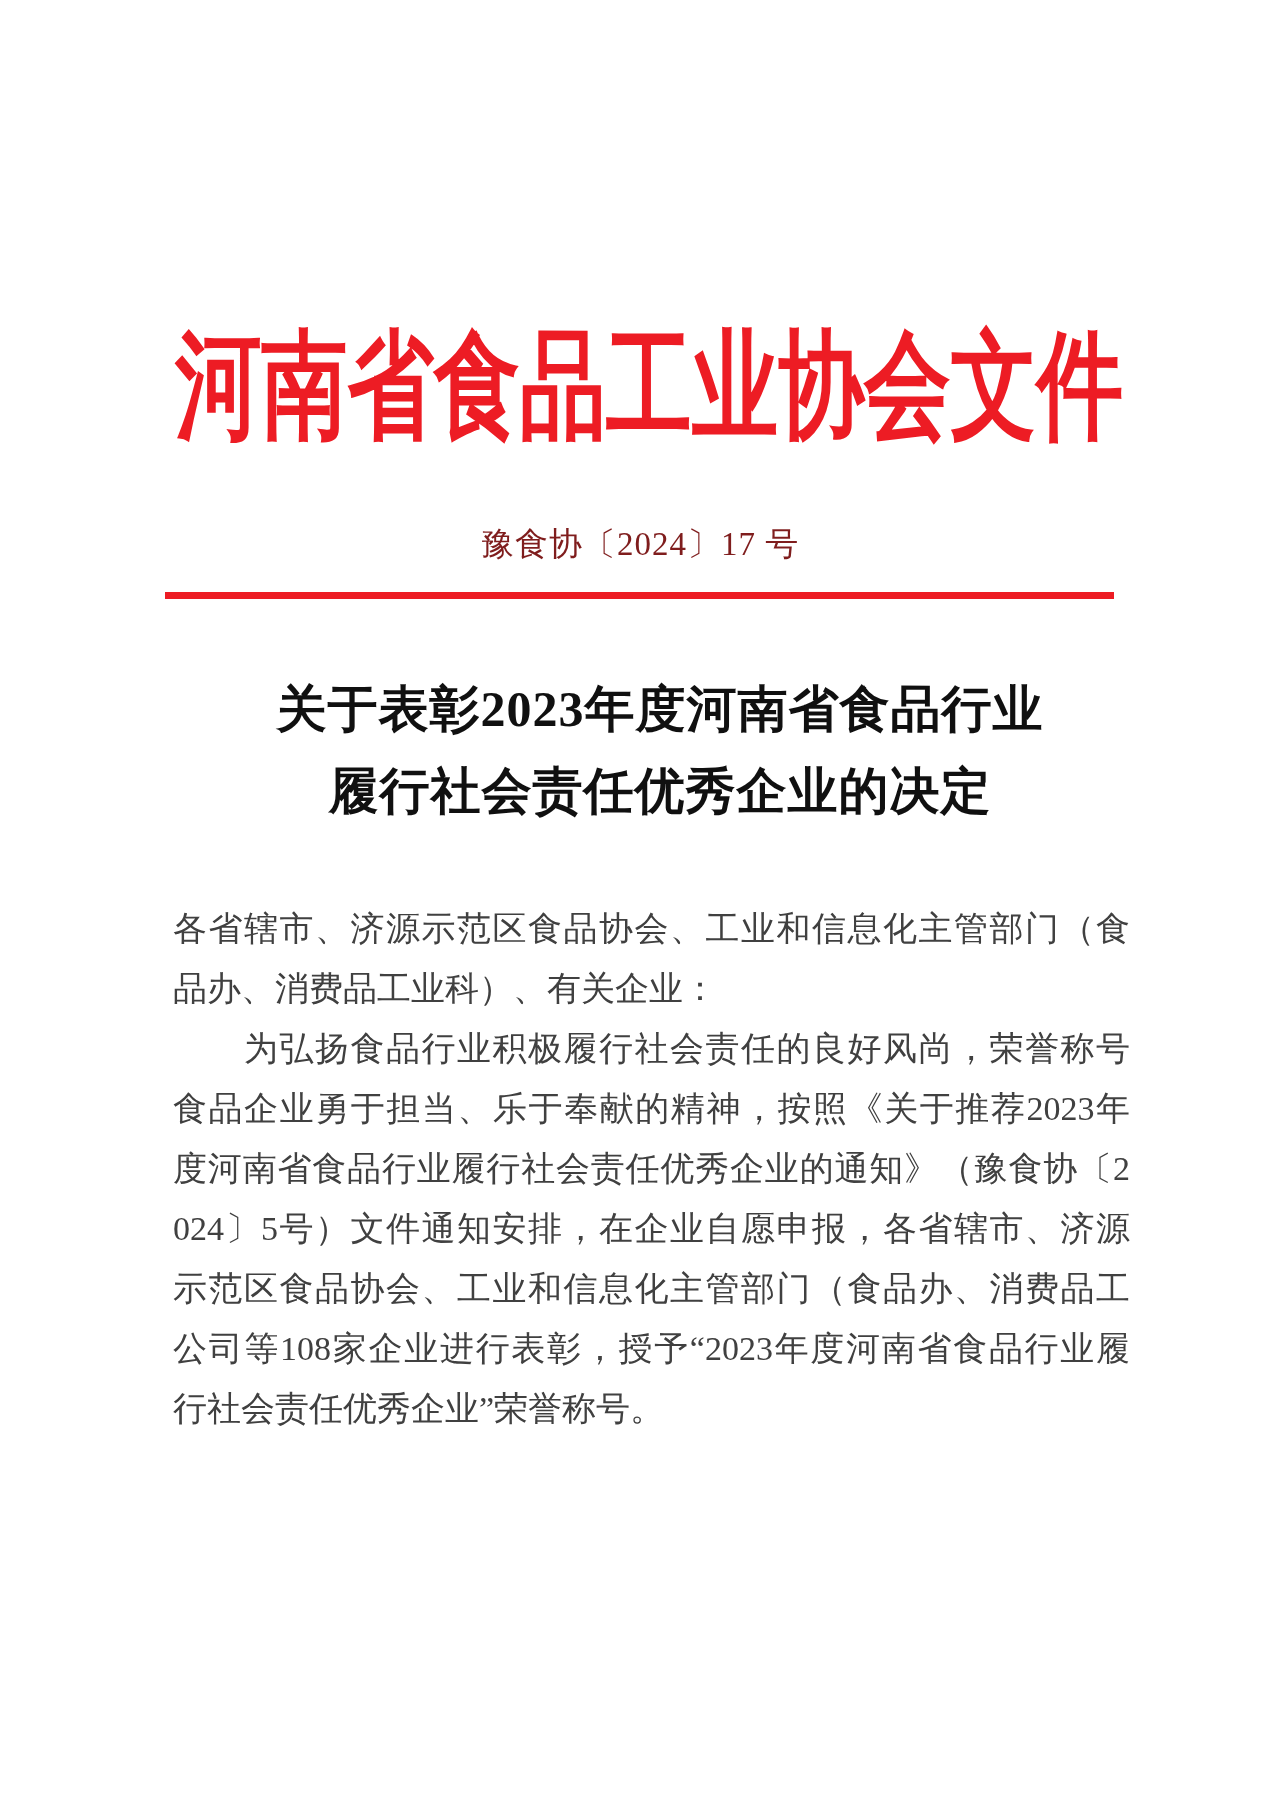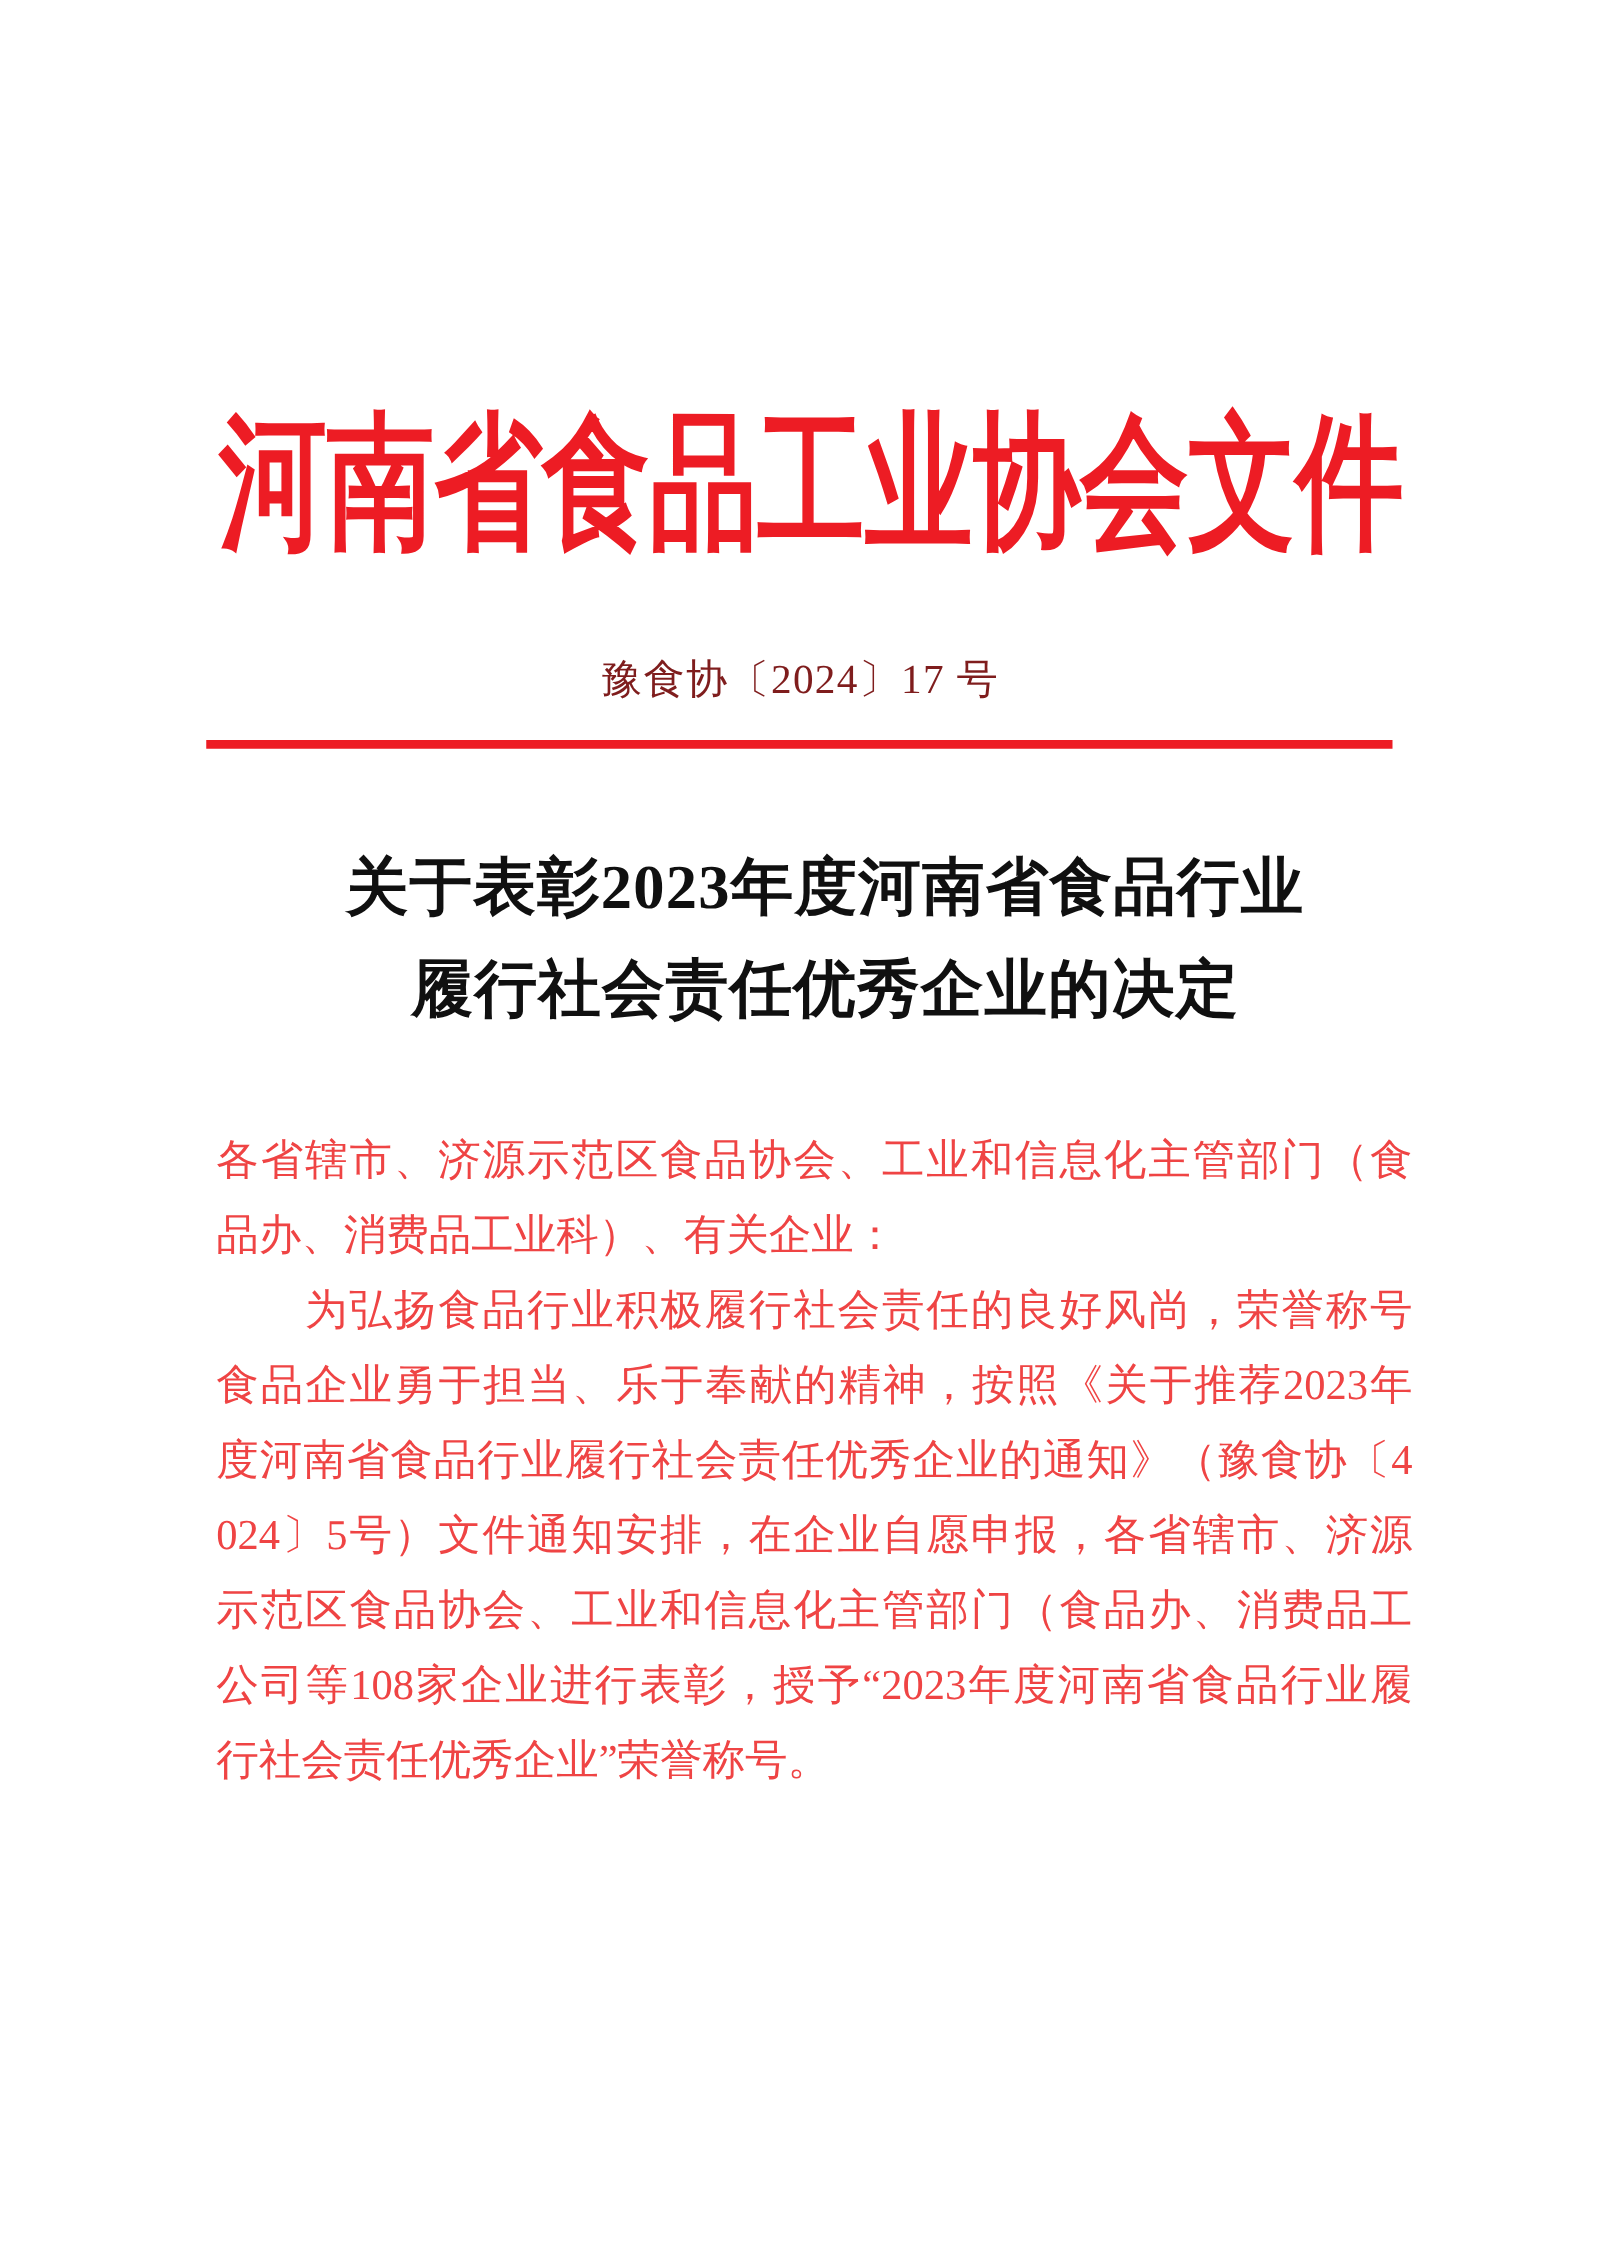--- a/index.html
+++ b/index.html
@@ -77,21 +77,21 @@
   }
 
   
   .body-block {
     position: absolute;
     top: 899px;
     left: 173px;
     width: 957px;
     font-size: 34px;
     line-height: 60px;
-    color: #ef4444;
+    color: #404040;
   }
   .body-line {
     text-align: justify;
     text-align-last: justify;
     white-space: nowrap;
   }
   .body-line.end {
     text-align: left;
     text-align-last: left;
   }
@@ -112,20 +112,20 @@
   <div class="doc-title">
     <div>关于表彰2023年度河南省食品行业</div>
     <div>履行社会责任优秀企业的决定</div>
   </div>
 
   <div class="body-block">
     <div class="body-line">各省辖市、济源示范区食品协会、工业和信息化主管部门（食</div>
     <div class="body-line end">品办、消费品工业科）、有关企业：</div>
     <div class="body-line">　　为弘扬食品行业积极履行社会责任的良好风尚，荣誉称号</div>
     <div class="body-line">食品企业勇于担当、乐于奉献的精神，按照《关于推荐2023年</div>
-    <div class="body-line">度河南省食品行业履行社会责任优秀企业的通知》（豫食协〔4</div>
+    <div class="body-line">度河南省食品行业履行社会责任优秀企业的通知》（豫食协〔2</div>
     <div class="body-line">024〕5号）文件通知安排，在企业自愿申报，各省辖市、济源</div>
     <div class="body-line">示范区食品协会、工业和信息化主管部门（食品办、消费品工</div>
     <div class="body-line">公司等108家企业进行表彰，授予“2023年度河南省食品行业履</div>
     <div class="body-line end">行社会责任优秀企业”荣誉称号。</div>
   </div>
 
 </div>
 
 </body></html>

